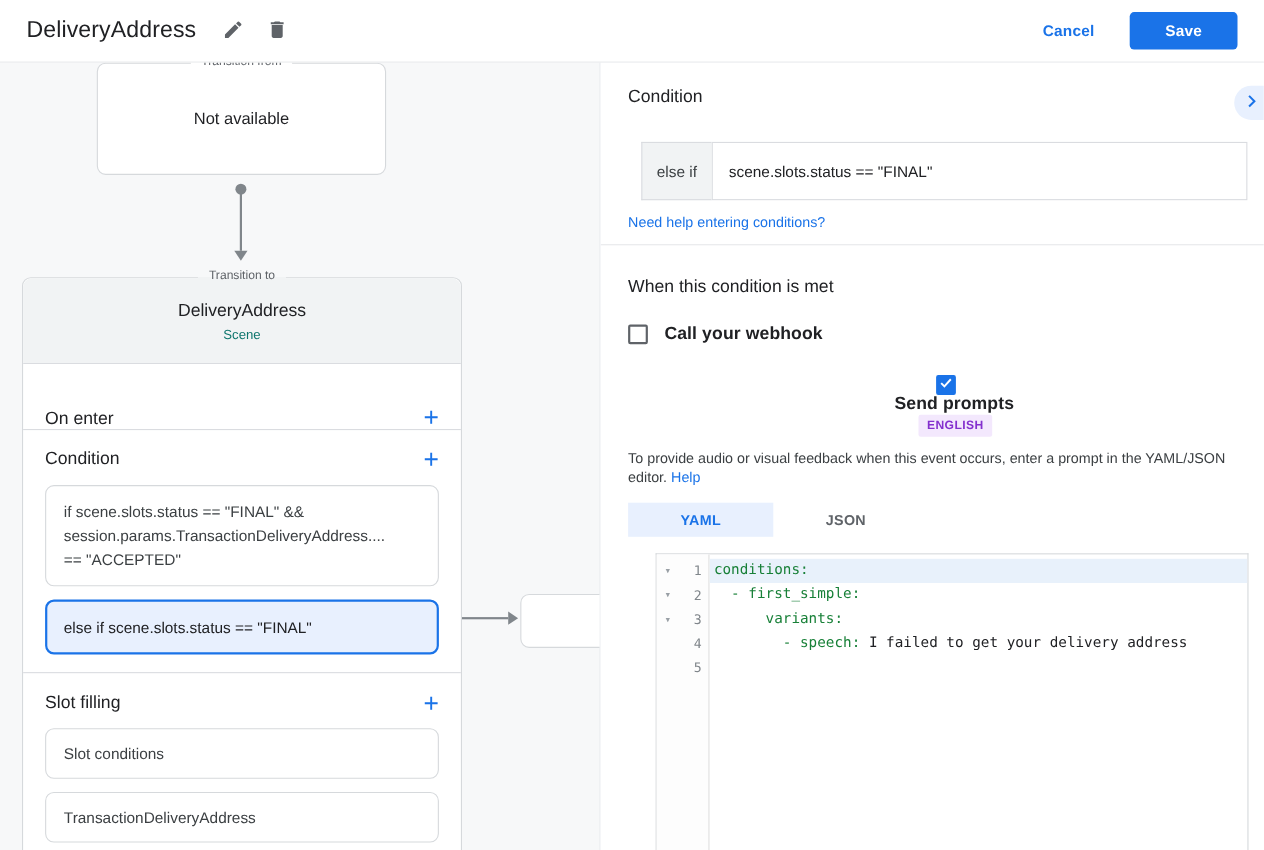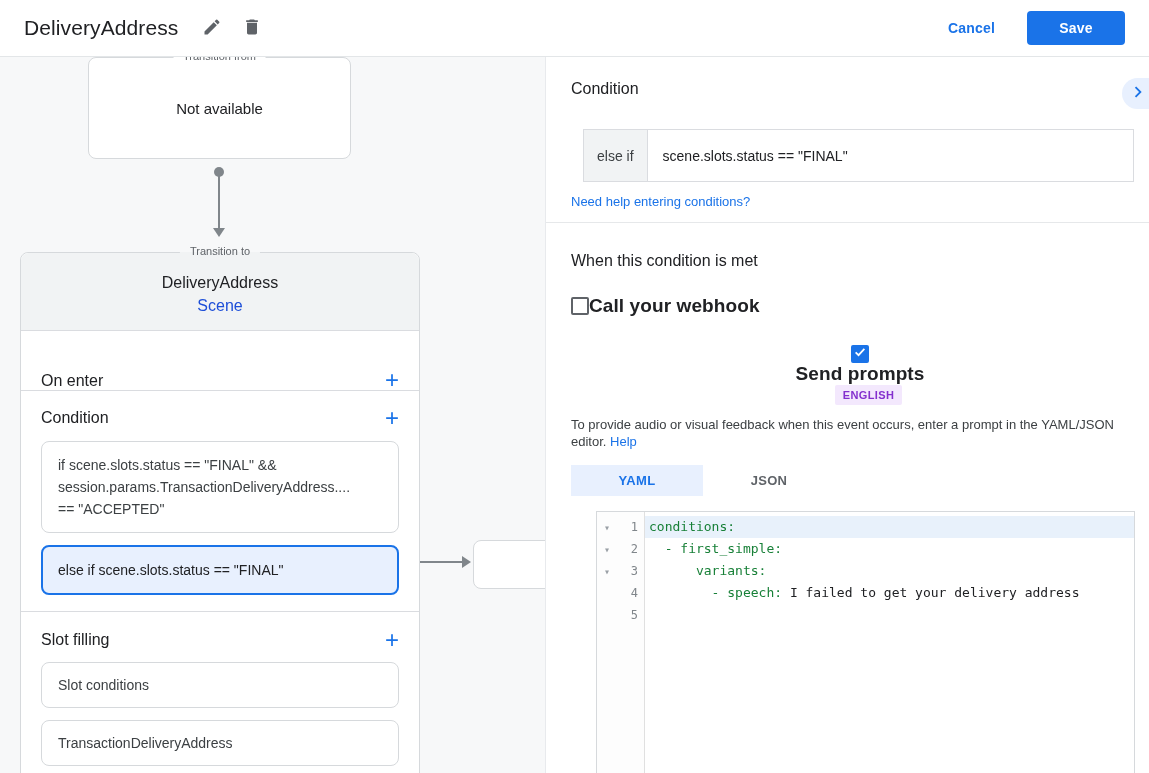--- a/index.html
+++ b/index.html
@@ -52,21 +52,21 @@
     border-left:9px solid #80868b; }
   .target-box { position:absolute; left:473px; top:483px; width:96px; height:49px;
     background:#fff; border:1px solid #d6d9dc; border-radius:8px; }
 
   
   .scene-card { position:absolute; left:20px; top:195px; width:400px; height:560px;
     background:#fff; border:1px solid #d6d9dc; border-radius:8px 8px 0 0; }
   .scene-head { background:#f1f3f4; height:78px; border-radius:8px 8px 0 0;
     border-bottom:1px solid #dadce0; text-align:center; padding-top:21px; }
   .scene-name { font-size:16px; color:#202124; }
-  .scene-type { font-size:16px; color:#1d4ed8; margin-top:5px; }
+  .scene-type { font-size:12px; color:#0f766e; margin-top:5px; }
   .card-row { height:60px; display:flex; align-items:flex-end; justify-content:space-between;
     padding:0 20px; border-bottom:1px solid #dadce0; }
   .card-row-label, .sec-label { font-size:16px; color:#202124; }
   .plus-btn { border:none; background:none; color:#1a73e8; font-size:24px;
     font-weight:300; line-height:20px; cursor:pointer; padding:0; font-family:inherit; }
   .sec { border-bottom:1px solid #dadce0; padding-bottom:16px; }
   .sec-head { height:48px; display:flex; align-items:center; justify-content:space-between;
     padding:6px 20px 0; }
   .cond-box { margin:2px 20px 0; background:#fff; border:1px solid #d6d9dc;
     border-radius:8px; padding:12px 16px; font-size:14px; color:#3c4043;
@@ -93,21 +93,21 @@
     padding:0 15px; font-family:inherit; background:#fff; outline:none; }
   .help-link { display:inline-block; margin-top:12px; color:#1a73e8; font-size:13px;
     text-decoration:none; cursor:pointer; }
   .pblock2 { padding:29px 0 0 25px; }
   .check-row { display:flex; align-items:center; margin-top:25px; }
   .check-row2 { margin-top:28px;flex-direction:column; }
   .checkbox { width:18px; height:18px; border:2px solid #5f6368; border-radius:2px;
     background:#fff; cursor:pointer; flex:none; }
   .checkbox.checked { background:#1a73e8; border-color:#1a73e8;
     display:flex; align-items:center; justify-content:center; }
-  .check-label { font-size:19px; font-weight:700; color:#202124; 
+  .check-label { font-size:16px; font-weight:700; color:#202124; margin-left:15px;
     letter-spacing:0.1px; cursor:pointer; }
   .lang-badge { margin-left:17px; background:#f3e8fd; color:#8430ce; font-size:11px;
     font-weight:700; letter-spacing:0.4px; padding:4px 8px; border-radius:2px; }
   .desc { margin-top:11px; font-size:13px; color:#3c4043; line-height:17px;
     max-width:562px; }
   .desc a { color:#1a73e8; text-decoration:none; cursor:pointer; }
   .tabs { display:flex; margin-top:15px; }
   .tab { width:132px; height:31px; display:flex; align-items:center; justify-content:center;
     font-size:13px; font-weight:700; letter-spacing:0.3px; color:#5f6368; cursor:pointer; }
   .tab.active { background:#e8f0fe; color:#1a73e8; }

